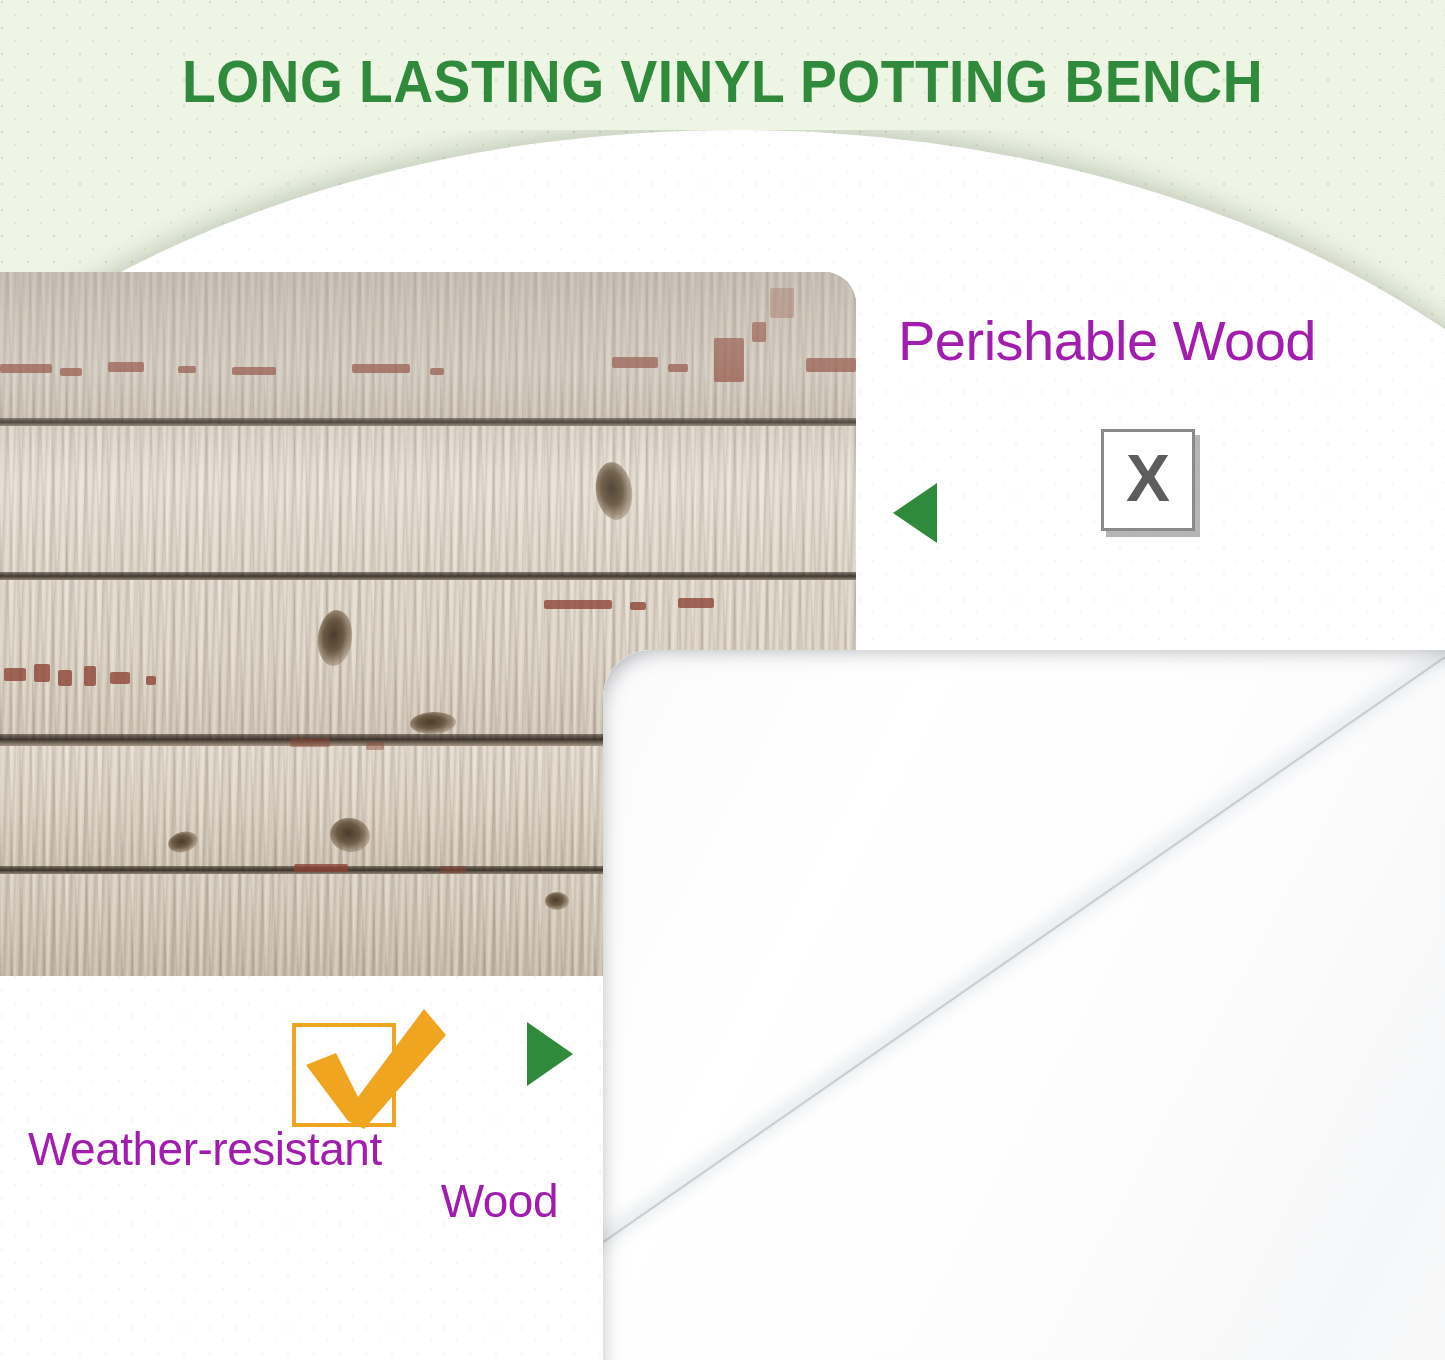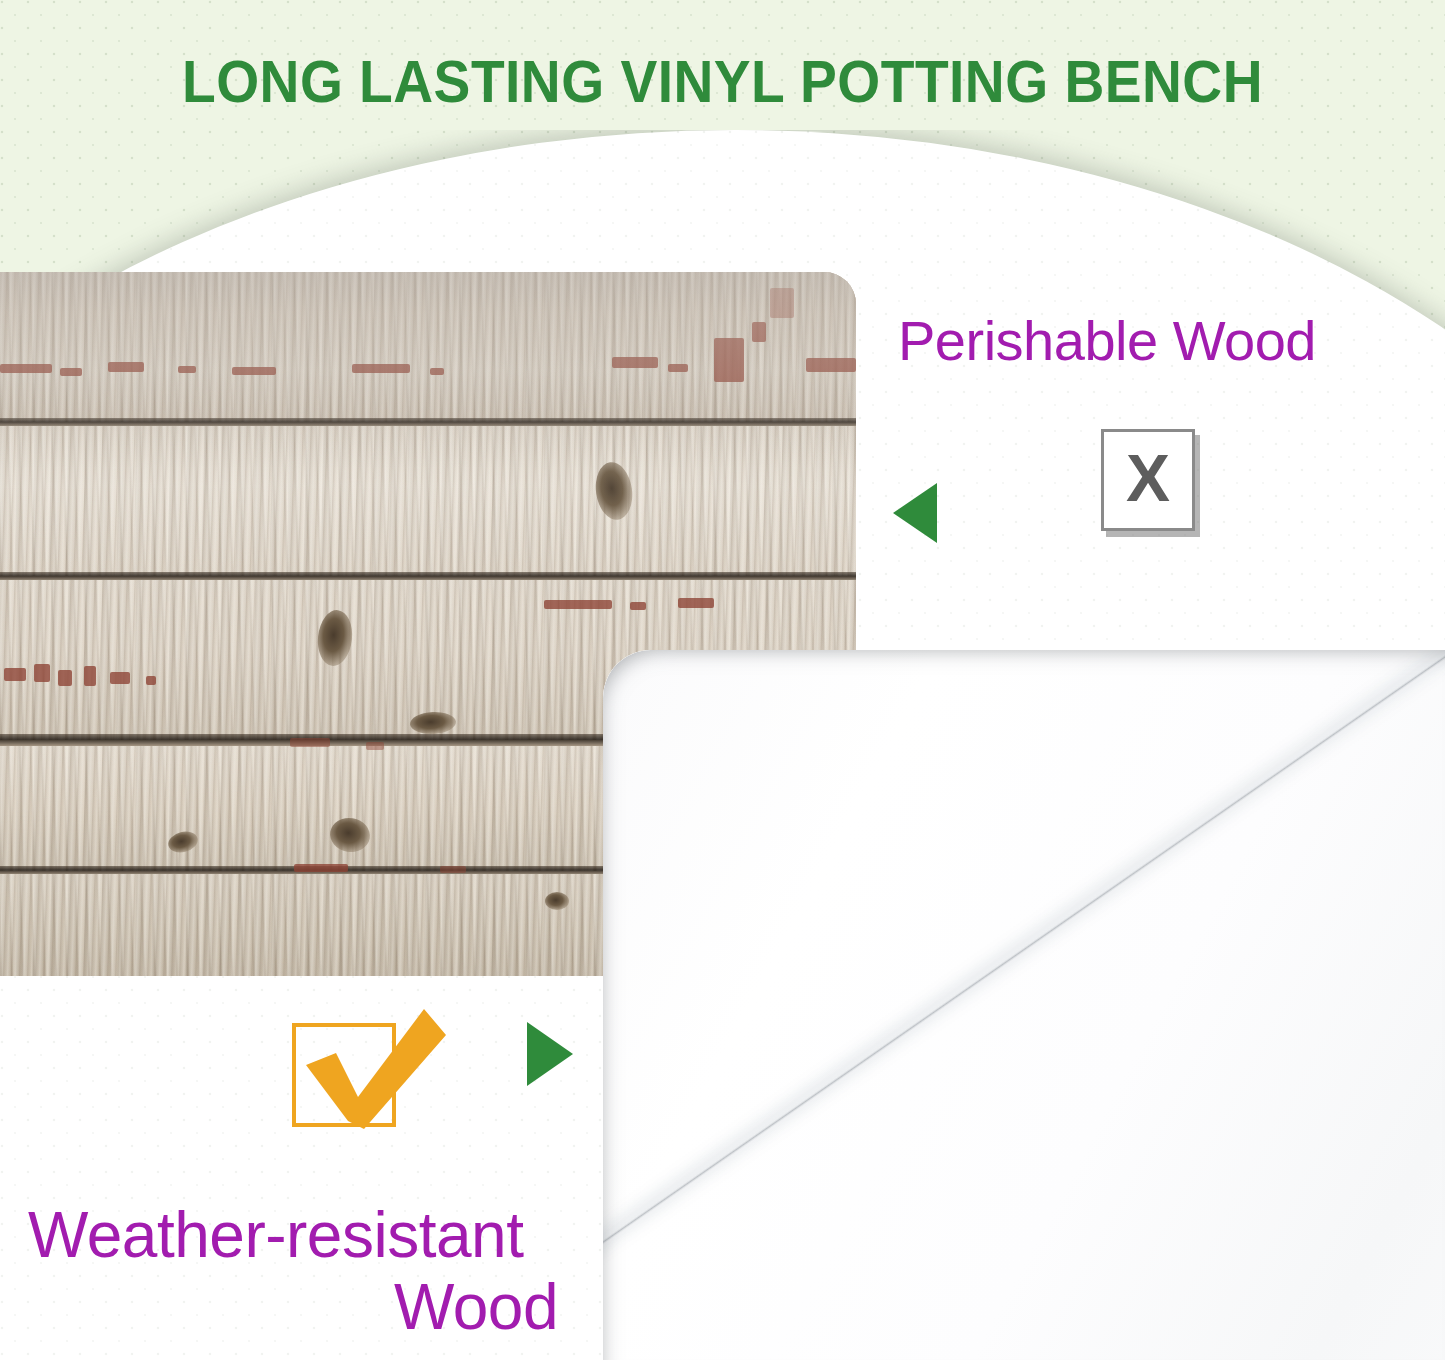--- a/index.html
+++ b/index.html
@@ -228,23 +228,23 @@
   }
   #perishable-label {
     left: 898px;
     top: 310px;
     font-size: 56px;
     letter-spacing: -0.5px;
     white-space: nowrap;
   }
   #vinyl-label {
     left: 28px;
-    top: 1200px;
+    top: 1124px;
     width: 530px;
-    font-size: 64px;
+    font-size: 46px;
     letter-spacing: -0.5px;
     text-align: left;
   }
   #vinyl-label .line2 {
     display: block;
     text-align: right;
   }
 
   
   .x-box {

